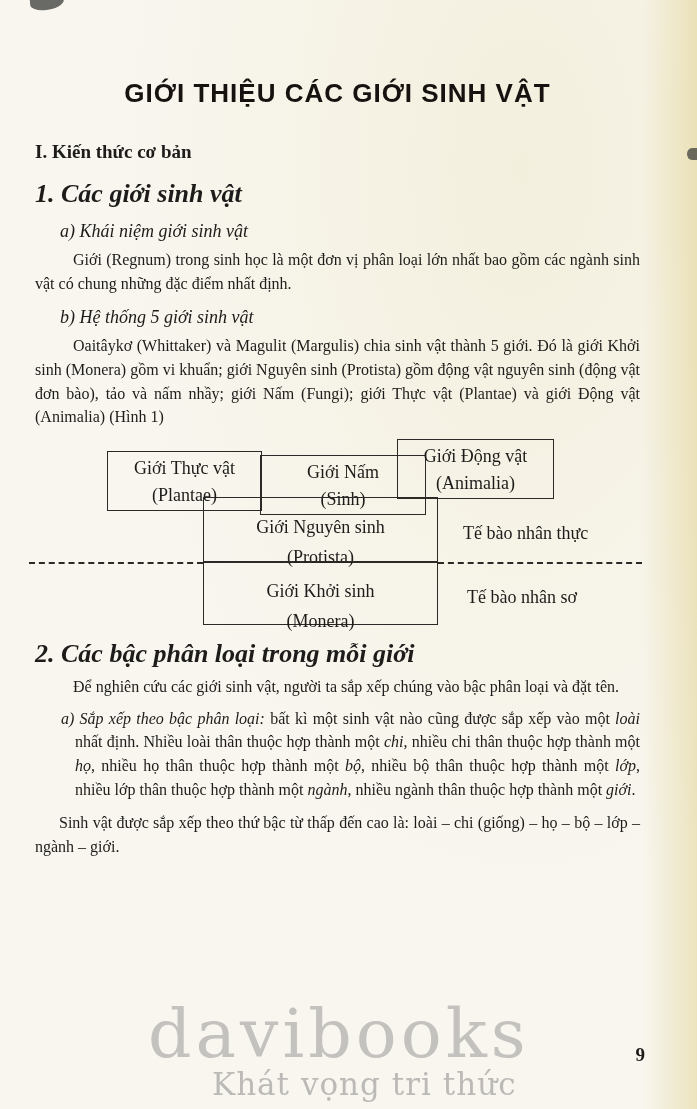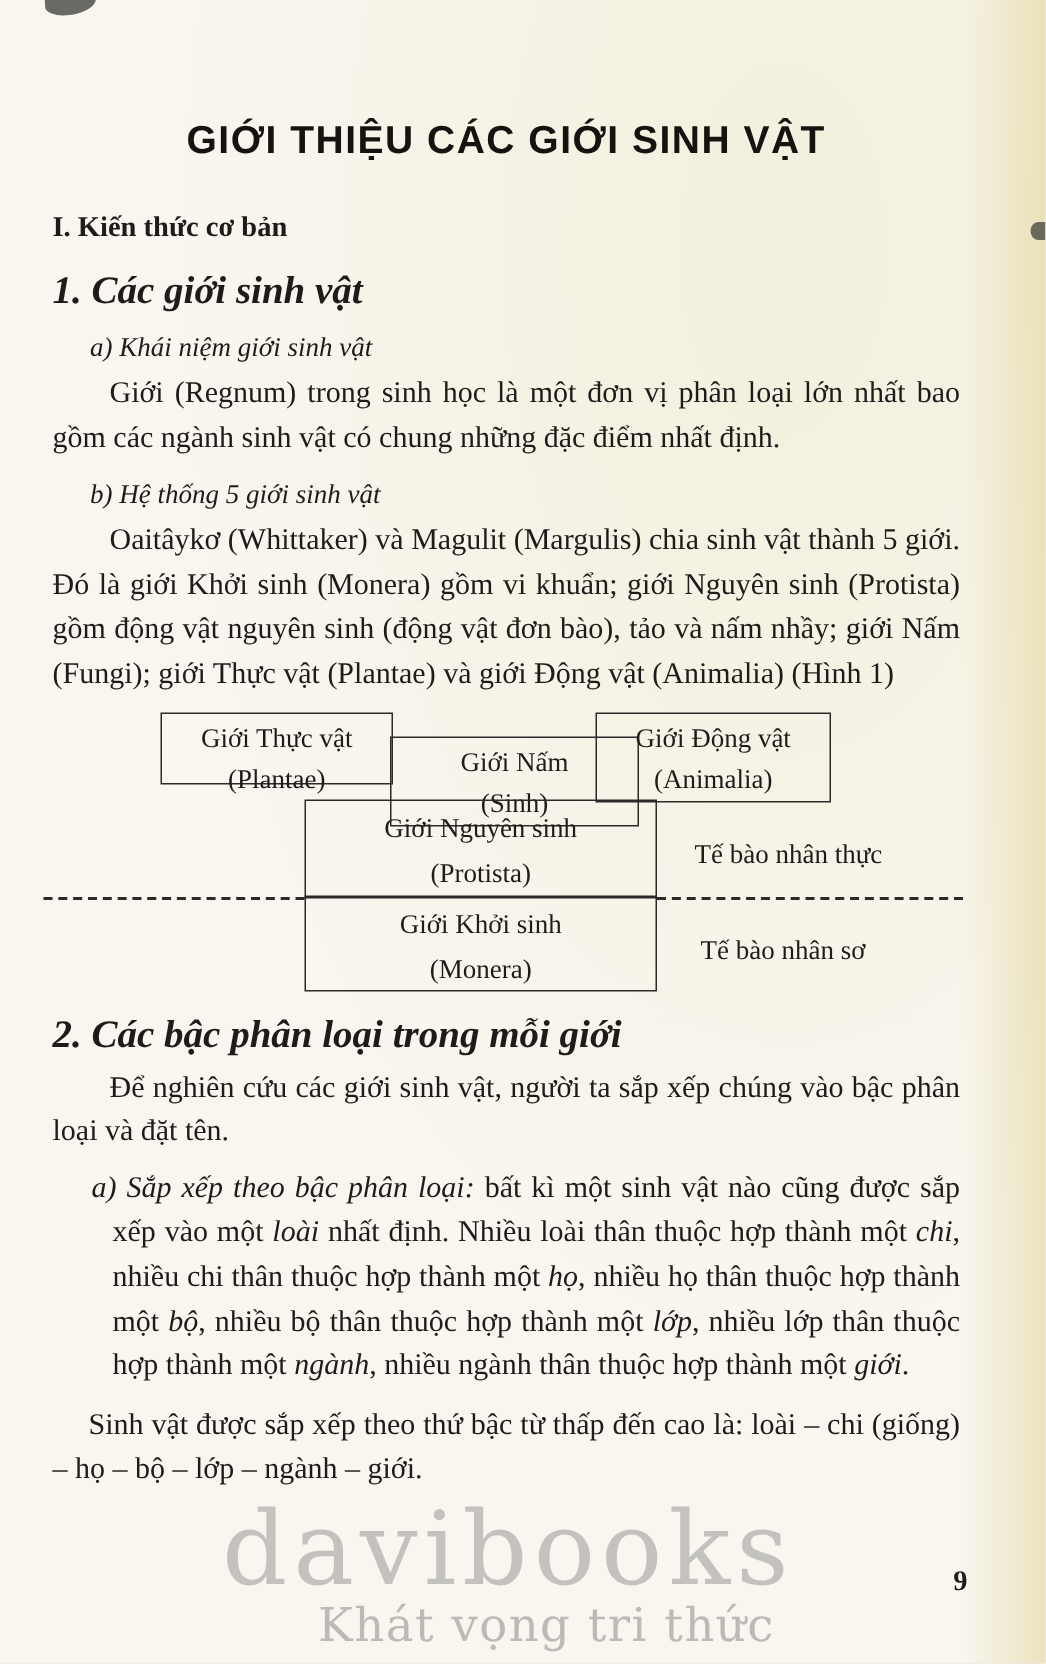--- a/index.html
+++ b/index.html
@@ -51,21 +51,21 @@
   }
   .h-sub2 { margin-top: 12px; }
   .h-item {
     margin-top: 12px;
     margin-left: 25px;
     font-size: 18px;
     font-style: italic;
   }
   .para {
     margin-top: 6px;
-    font-size: 20px;
+    font-size: 16px;
     line-height: 1.48;
     text-align: justify;
     text-indent: 38px;
   }
   .para .it { font-style: italic; }
   .block-a {
     margin-top: 8px;
     margin-left: 40px;
     text-indent: -14px;
   }
@@ -78,22 +78,22 @@
   }
   .fbox {
     position: absolute;
     border: 1.6px solid #2b2a28;
     text-align: center;
     font-size: 18px;
     line-height: 27px;
     padding-top: 3px;
     background: rgba(248,246,239,0.0);
   }
-  .fbox.tall { line-height: 30px; padding-top: 3px; }
-  .box-plantae  { left: 72px;  top: 0;     width: 155px; height: 48px; }
+  .fbox.tall { line-height: 30px; padding-top: 14px; }
+  .box-plantae  { left: 72px;  top: 12px;     width: 155px; height: 60px; }
   .box-fungi    { left: 225px; top: 16px;     width: 166px; height: 60px; }
   .box-animalia { left: 362px; top: 0;     width: 157px; height: 60px; }
   .box-protista { left: 168px; top: 58px;  width: 235px; height: 66px; }
   .box-monera   { left: 168px; top: 122px; width: 235px; height: 64px; }
   .dash {
     position: absolute; height: 0;
     border-top: 2.2px dashed #2b2a28;
   }
   .dash-left  { left: -6px;  top: 123px; width: 174px; }
   .dash-right { left: 403px; top: 123px; width: 204px; }

